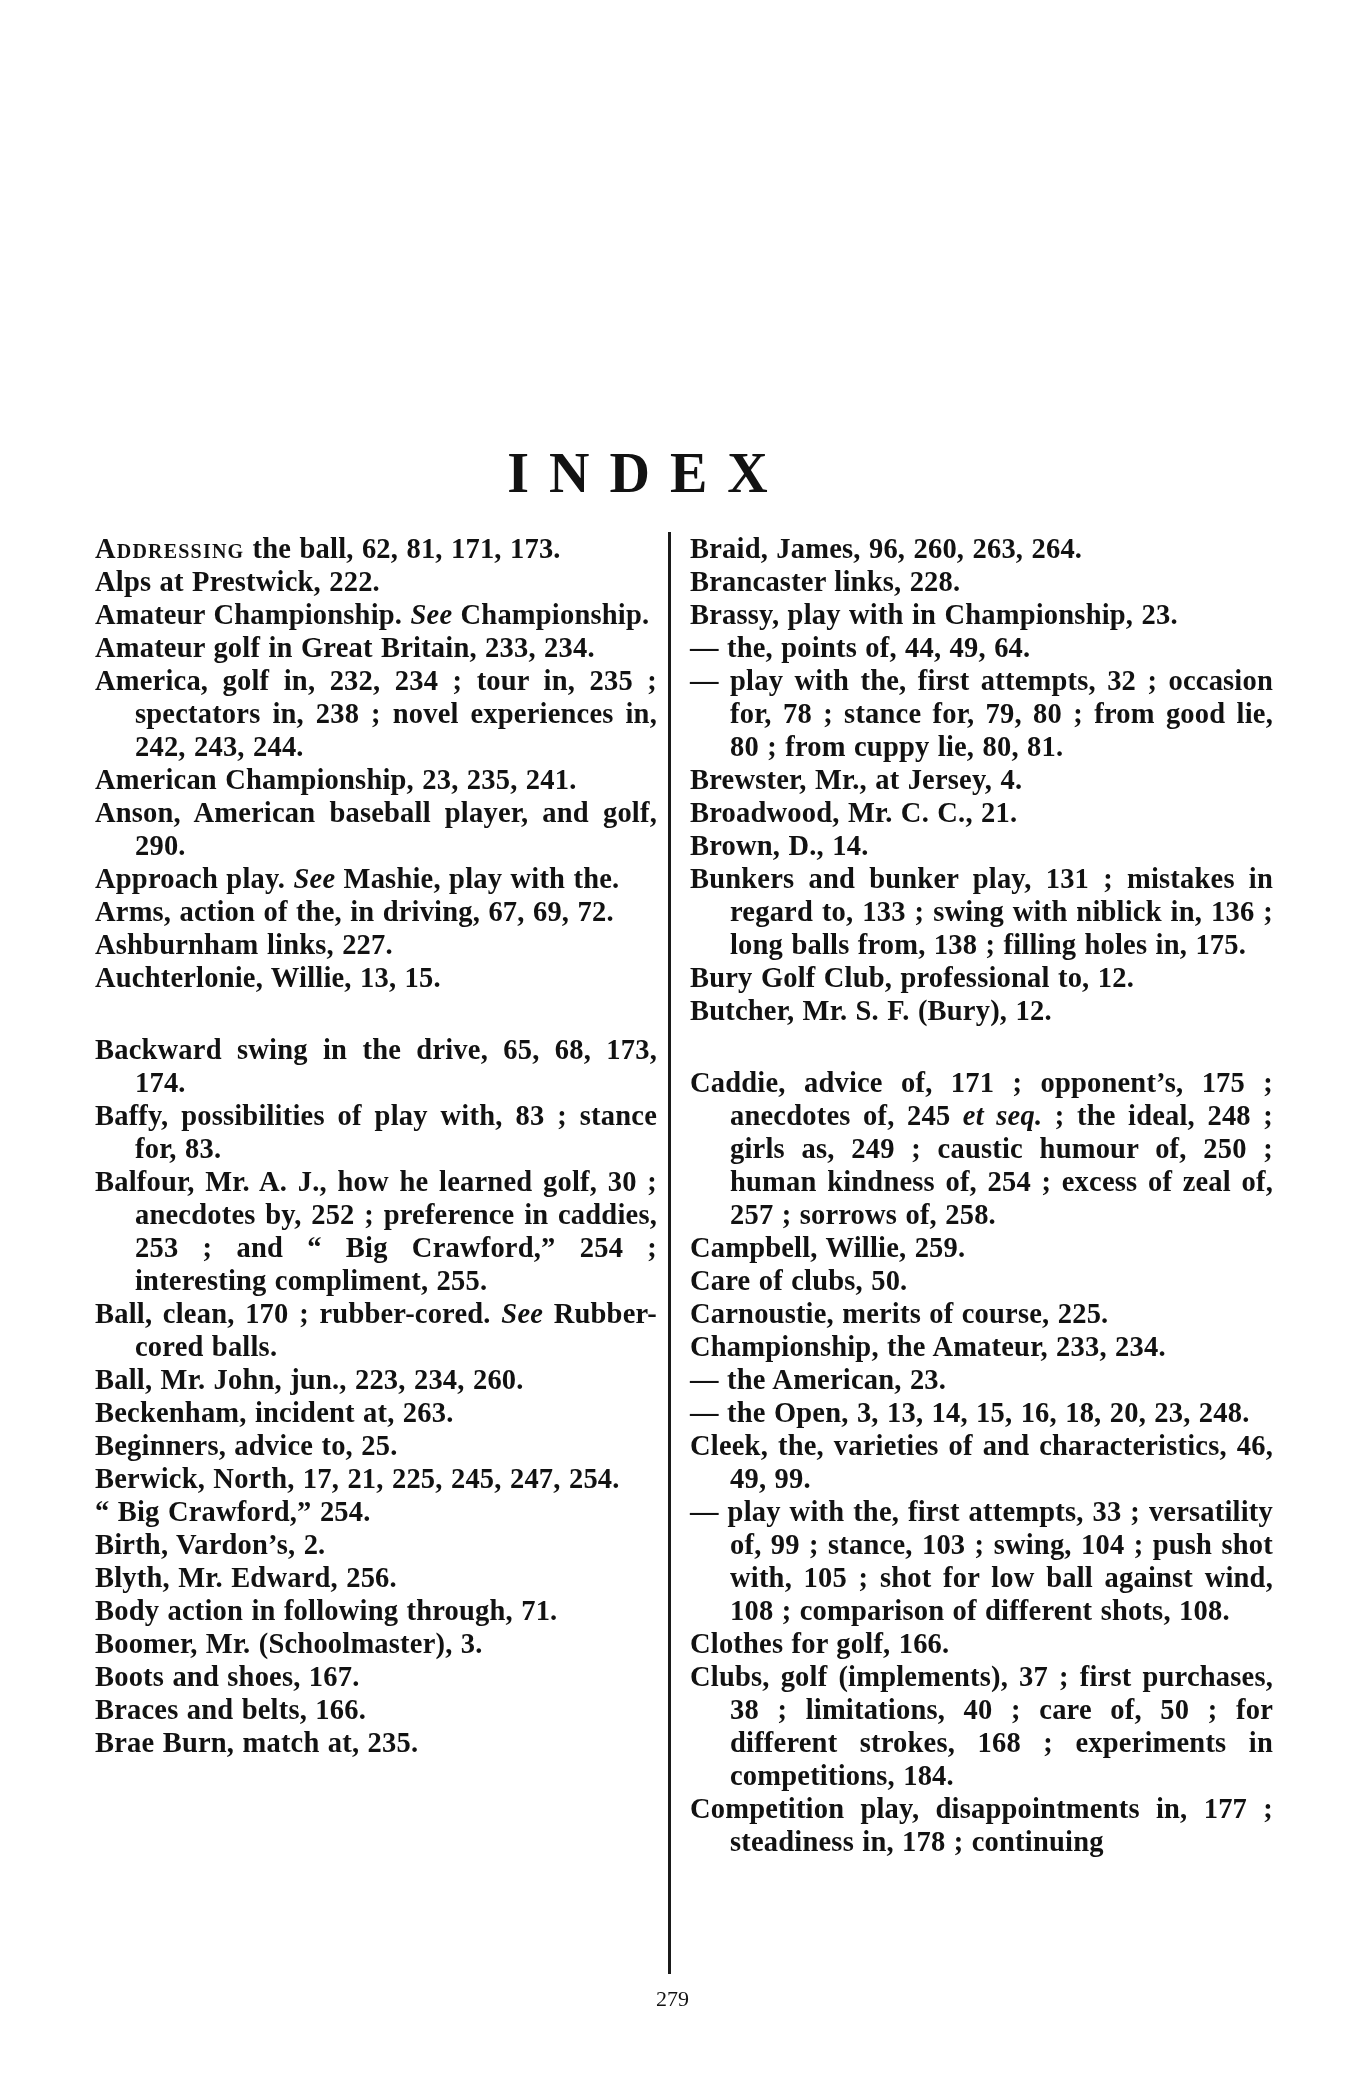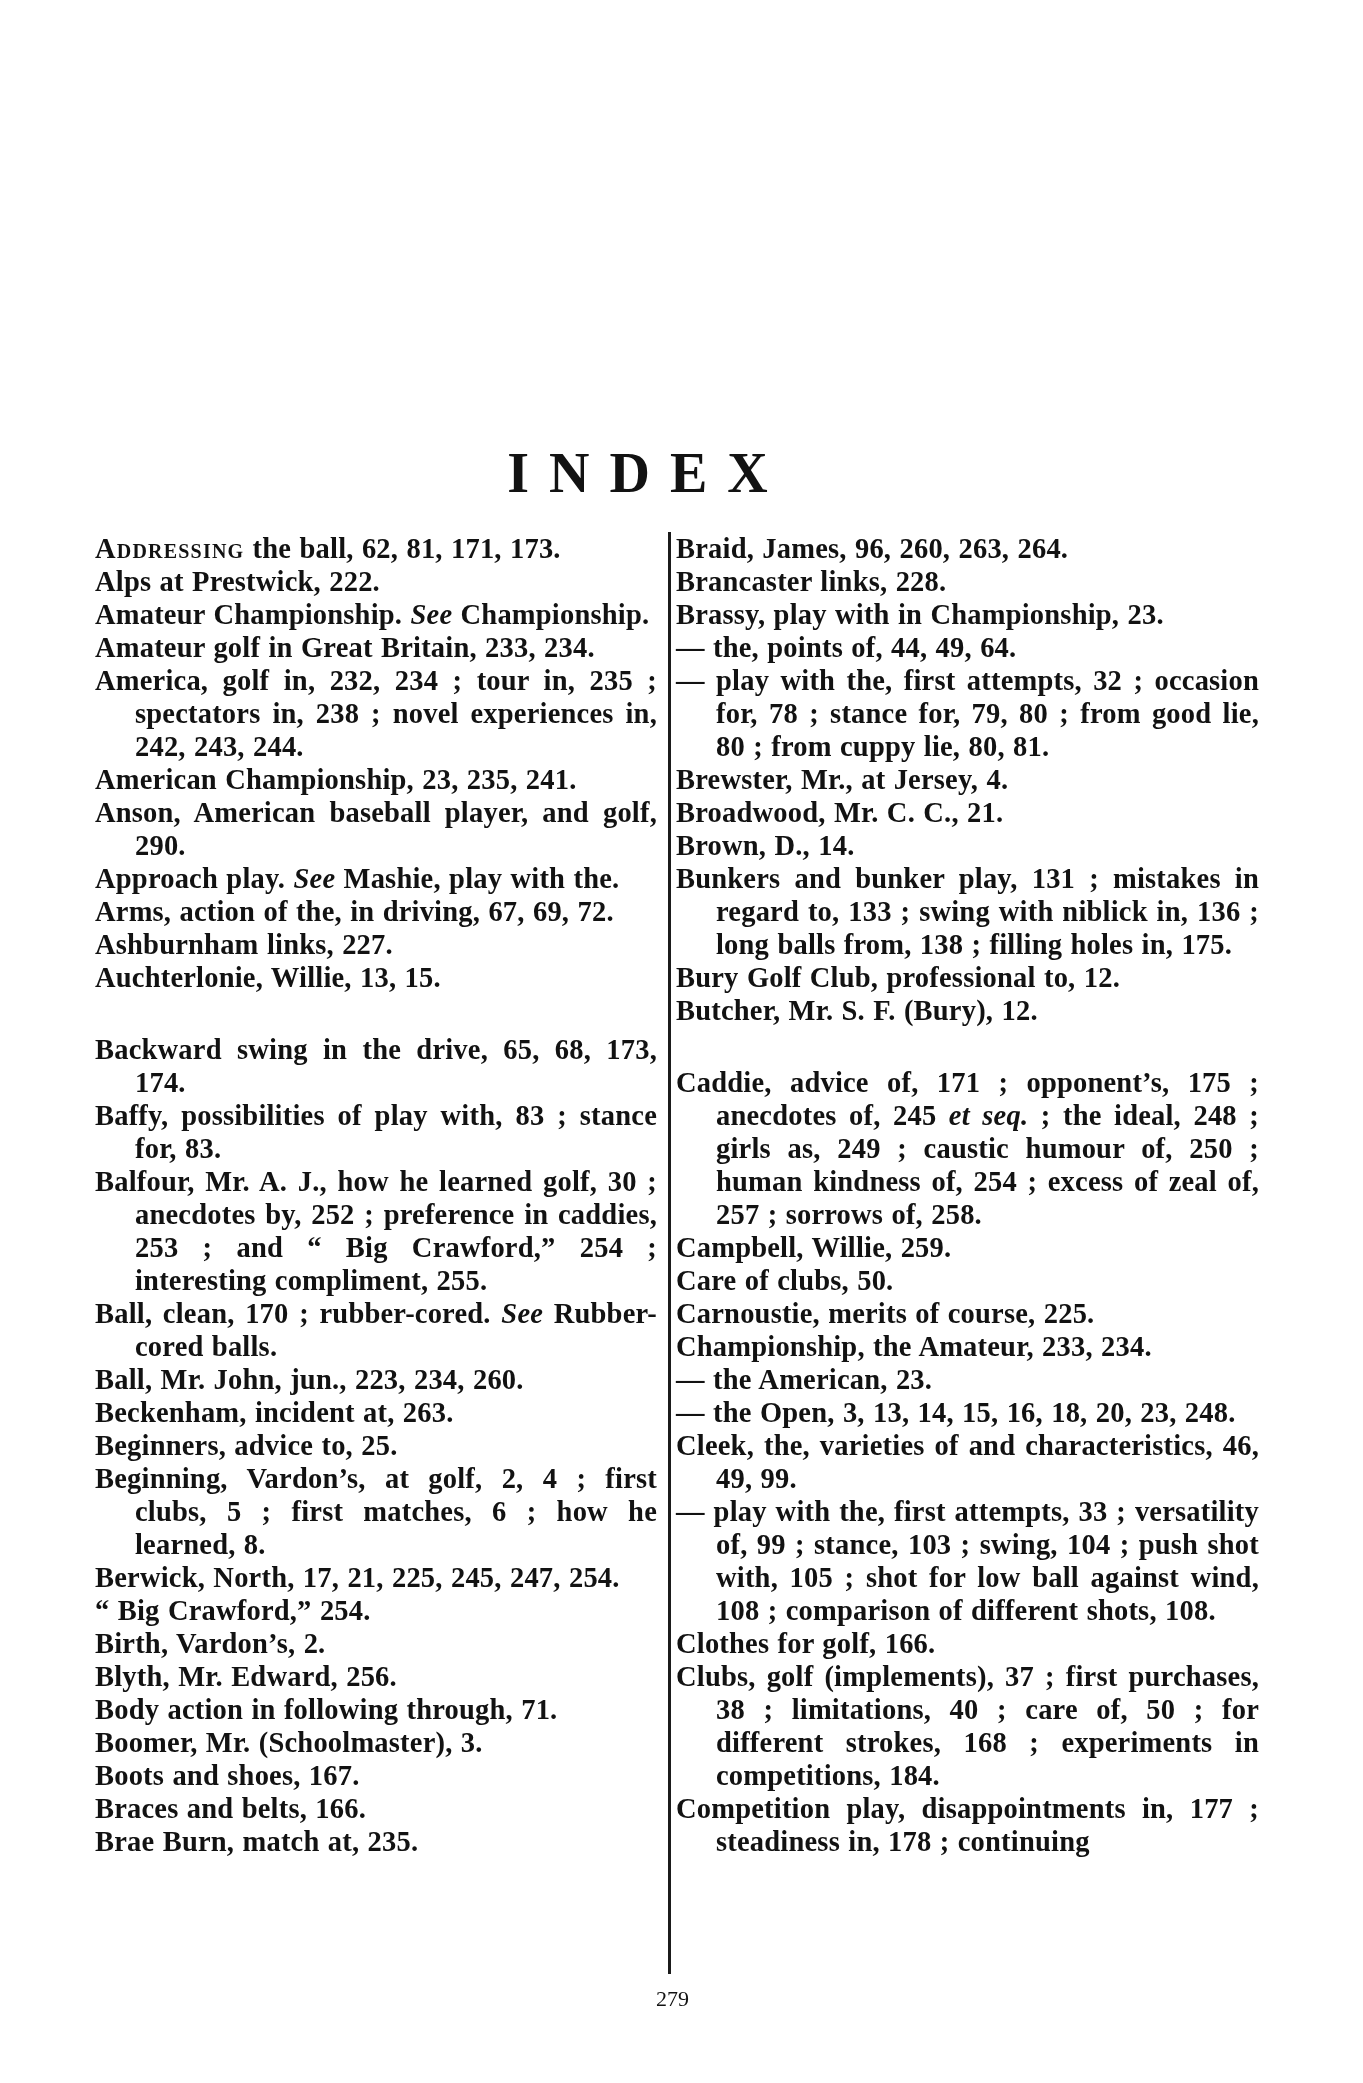--- a/index.html
+++ b/index.html
@@ -39,21 +39,21 @@
     flex: 0 0 auto;
   }
   .col-left  { width: 562px; }
   .divider   {
     flex: 0 0 auto;
     width: 3px;
     background: #1b1b1b;
     margin-left: 11px;
     height: 1442px;
   }
-  .col-right { width: 583px; padding-left: 5px; }
+  .col-right { width: 583px; padding-left: 19px; }
   .entry {
     margin: 0;
     font-size: 28.5px;
     line-height: 33px;
     text-align: justify;
     padding-left: 40px;
     text-indent: -40px;
     letter-spacing: 0.2px;
     word-spacing: 1px;
     font-weight: bold;
@@ -93,21 +93,20 @@
           <p class="entry">Auchterlonie, Willie, 13, 15.</p>
         </div>
         <div class="group">
           <p class="entry">Backward swing in the drive, 65, 68, 173, 174.</p>
           <p class="entry">Baffy, possibilities of play with, 83 ; stance for, 83.</p>
           <p class="entry">Balfour, Mr. A. J., how he learned golf, 30 ; anecdotes by, 252 ; preference in caddies, 253 ; and “ Big Crawford,” 254 ; interesting compliment, 255.</p>
           <p class="entry">Ball, clean, 170 ; rubber-cored.  <i>See</i> Rubber-cored balls.</p>
           <p class="entry">Ball, Mr. John, jun., 223, 234, 260.</p>
           <p class="entry">Beckenham, incident at, 263.</p>
           <p class="entry">Beginners, advice to, 25.</p>
-          <p class="entry">Beginning, Vardon’s, at golf, 2, 4 ; first clubs, 5 ; first matches, 6 ; how he learned, 8.</p>
           <p class="entry">Berwick, North, 17, 21, 225, 245, 247, 254.</p>
           <p class="entry">“ Big Crawford,” 254.</p>
           <p class="entry">Birth, Vardon’s, 2.</p>
           <p class="entry">Blyth, Mr. Edward, 256.</p>
           <p class="entry">Body action in following through, 71.</p>
           <p class="entry">Boomer, Mr. (Schoolmaster), 3.</p>
           <p class="entry">Boots and shoes, 167.</p>
           <p class="entry">Braces and belts, 166.</p>
           <p class="entry">Brae Burn, match at, 235.</p>
         </div>

